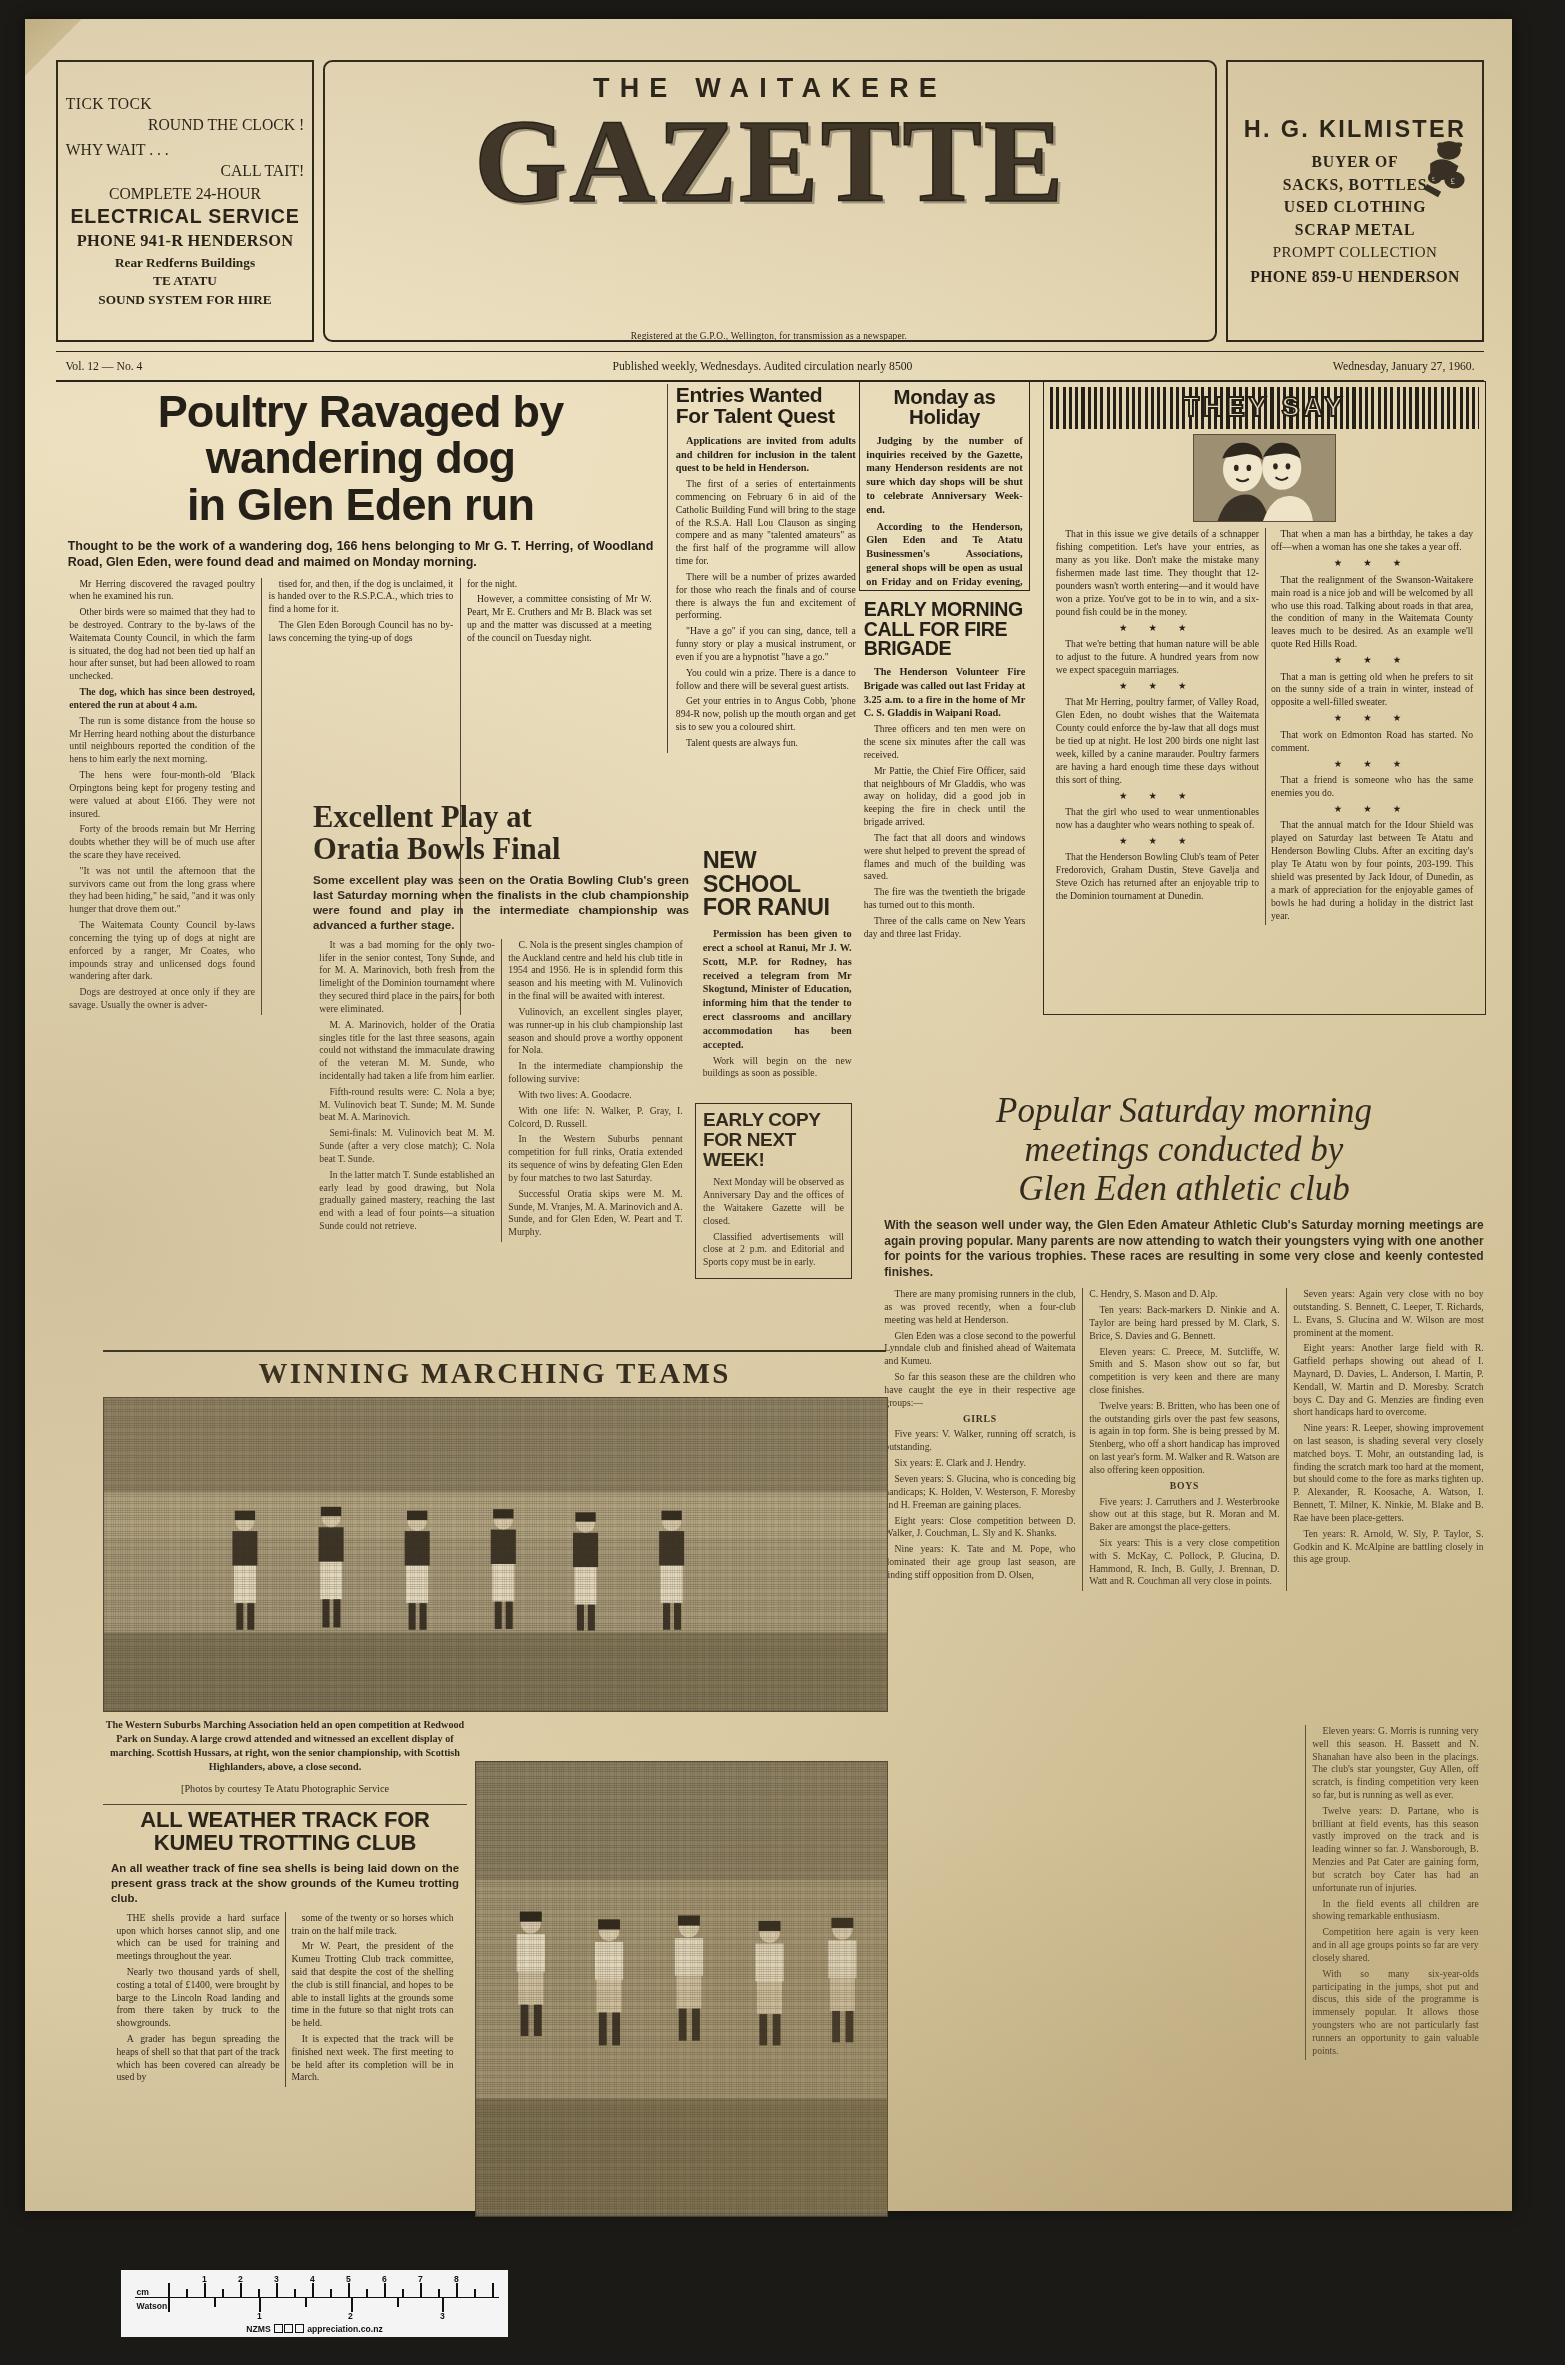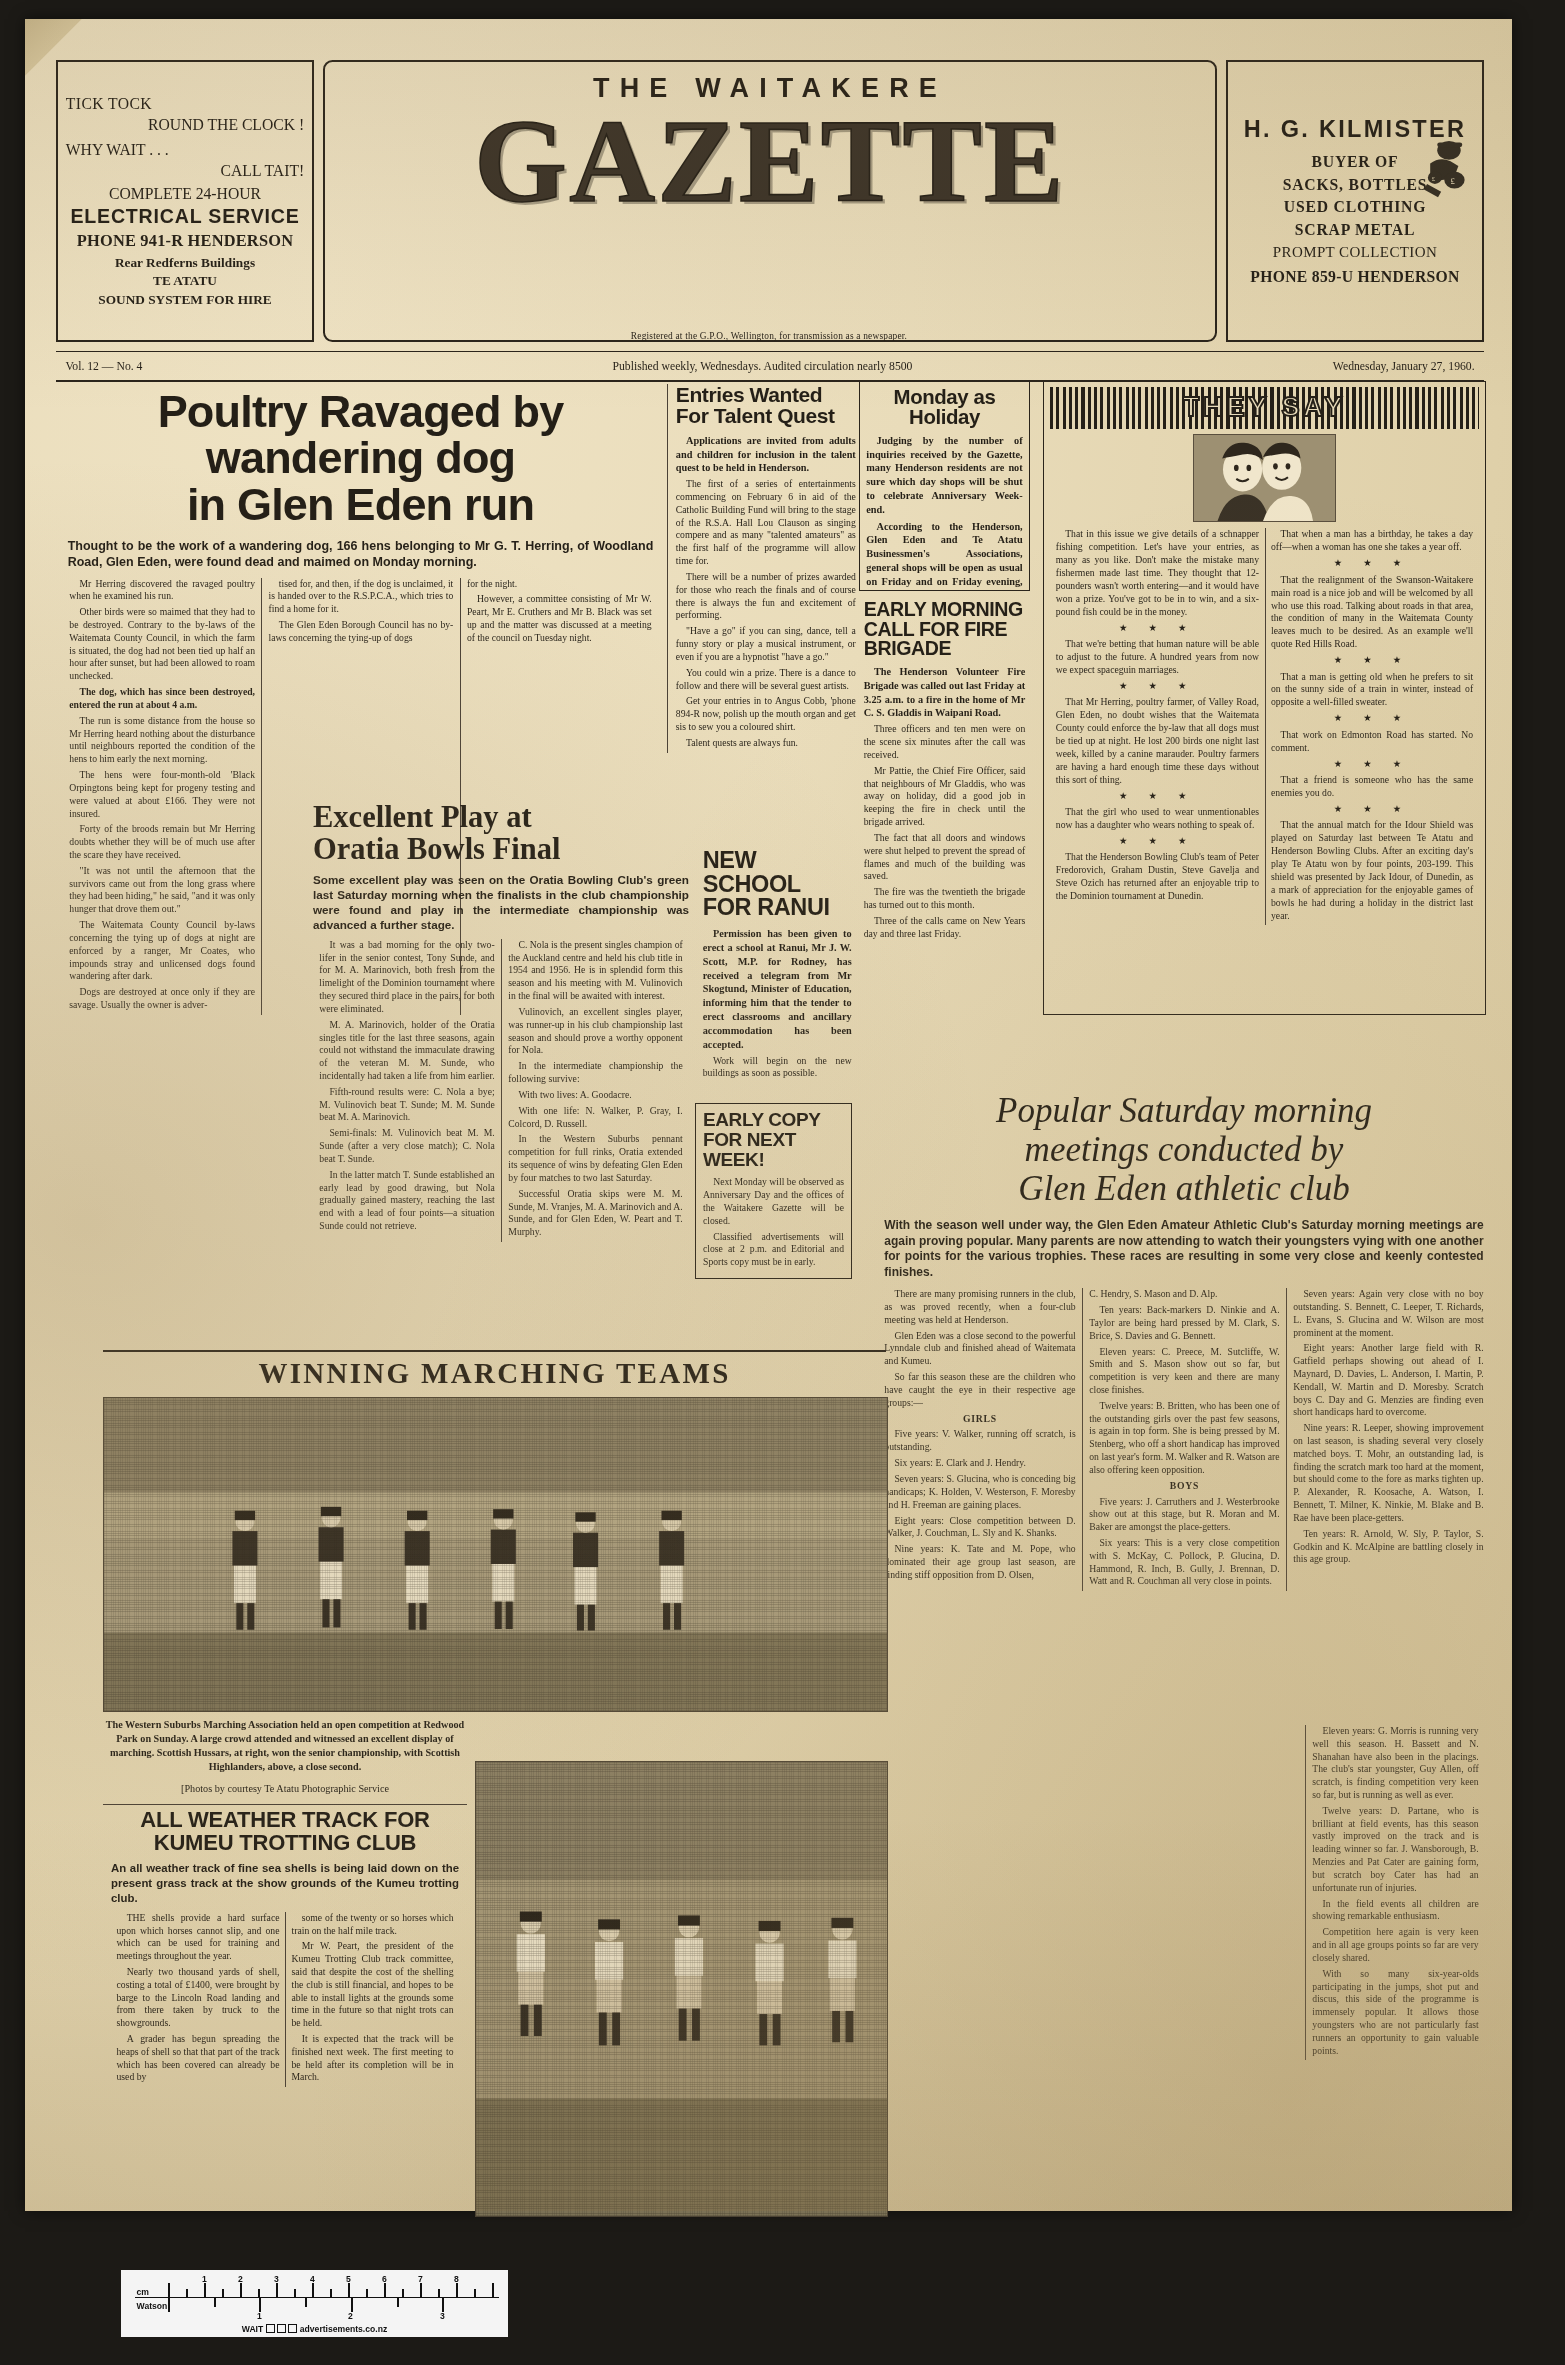--- a/index.html
+++ b/index.html
@@ -593,18 +593,18 @@
         <div class="rnum" style="left: 122px; top: 30px;">1</div>
         <div class="rtick" style="left: 170px; top: 17px; height: 8.6px;"></div>
         <div class="rtick" style="left: 216px; top: 17px; height: 14px;"></div>
         <div class="rnum" style="left: 213px; top: 30px;">2</div>
         <div class="rtick" style="left: 262px; top: 17px; height: 8.6px;"></div>
         <div class="rtick" style="left: 307px; top: 17px; height: 14px;"></div>
         <div class="rnum" style="left: 305px; top: 30px;">3</div>
       </div>
   </div>
   <div id="rfoot">
-    <span>WAIT</span>
+    <span>NZMS</span>
     <span class="sq"></span><span class="sq"></span><span class="sq"></span>
-    <span>advertisements.co.nz</span>
+    <span>appreciation.co.nz</span>
   </div>
 </div>
 
 
 </body></html>

